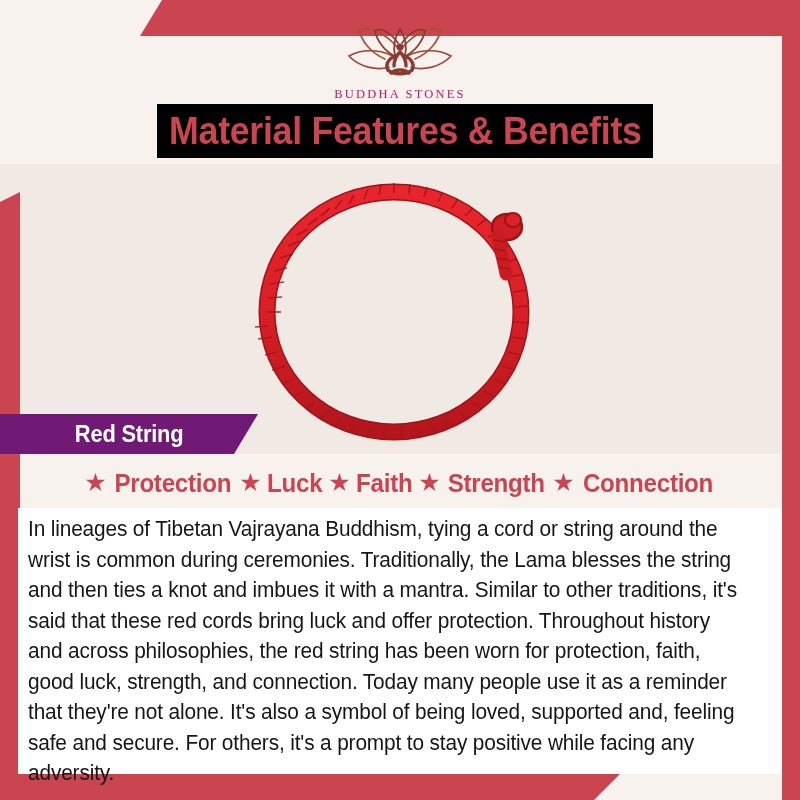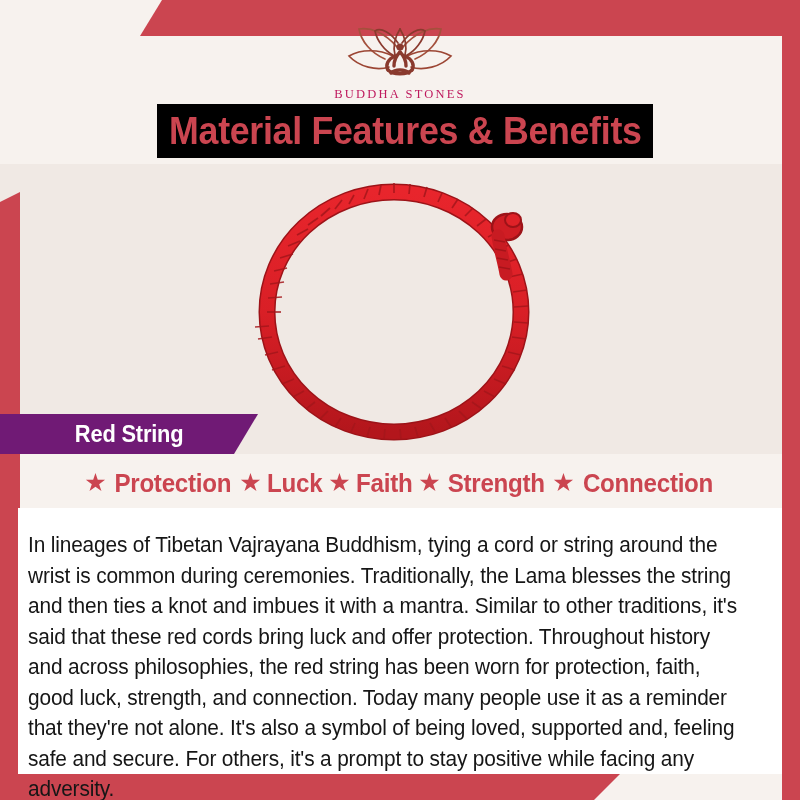--- a/index.html
+++ b/index.html
@@ -191,21 +191,21 @@
 
   
   .body-block {
     position: absolute;
     left: 18px;
     top: 508px;
     width: 764px;
     height: 266px;
     background: #ffffff;
     box-sizing: border-box;
-    padding: 22px 12px 0 10px;
+    padding: 6px 12px 0 10px;
   }
   .body-text {
     font-family: "Liberation Sans Narrow", "Liberation Sans", sans-serif;
     font-size: 21.6px;
     line-height: 30.5px;
     color: #161616;
     margin: 0;
     letter-spacing: -0.15px;
     transform: scaleX(0.965);
     transform-origin: left top;

